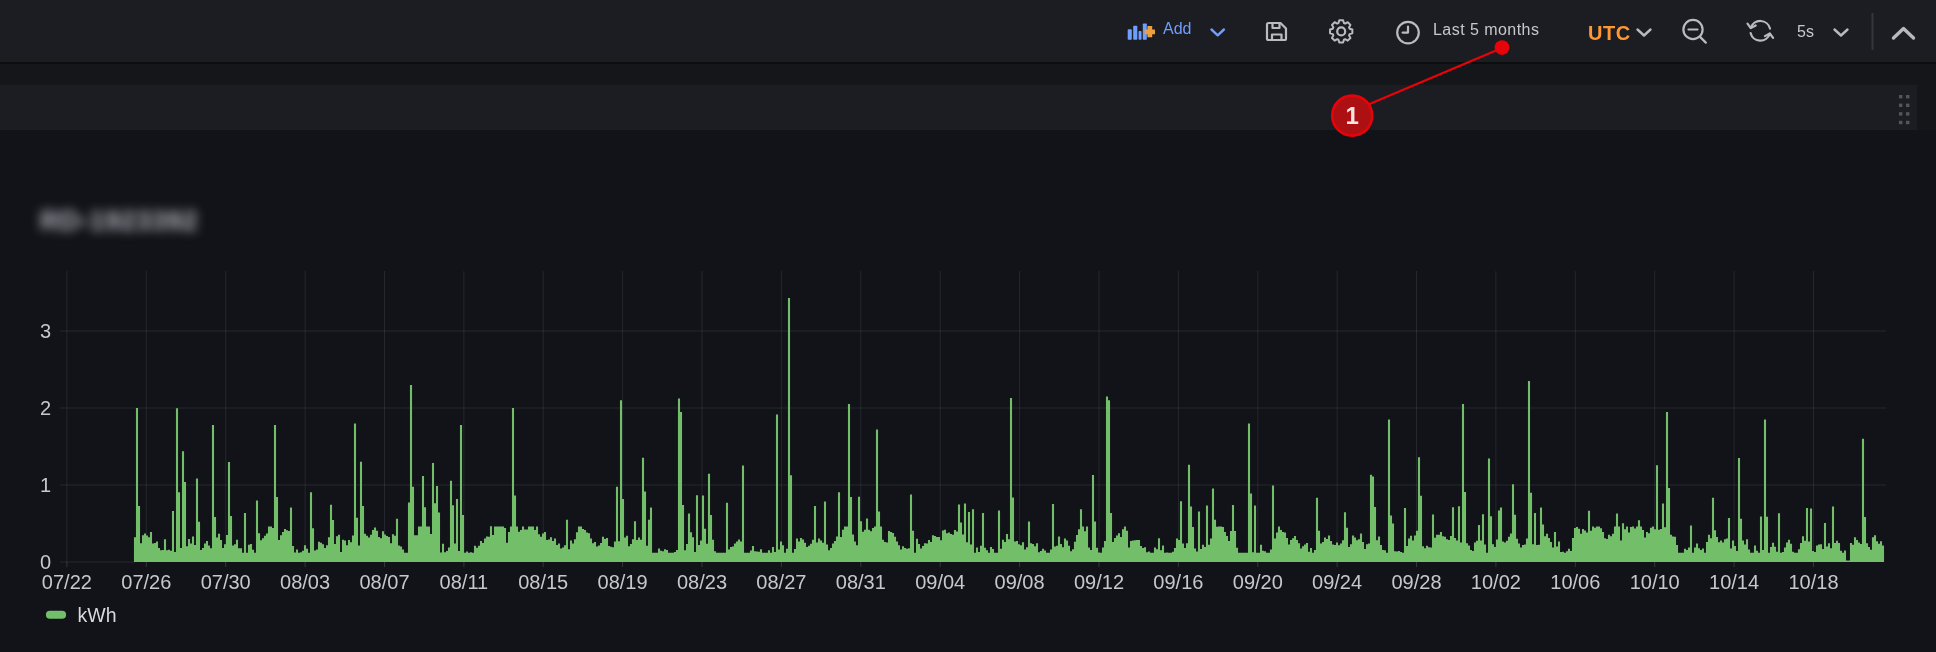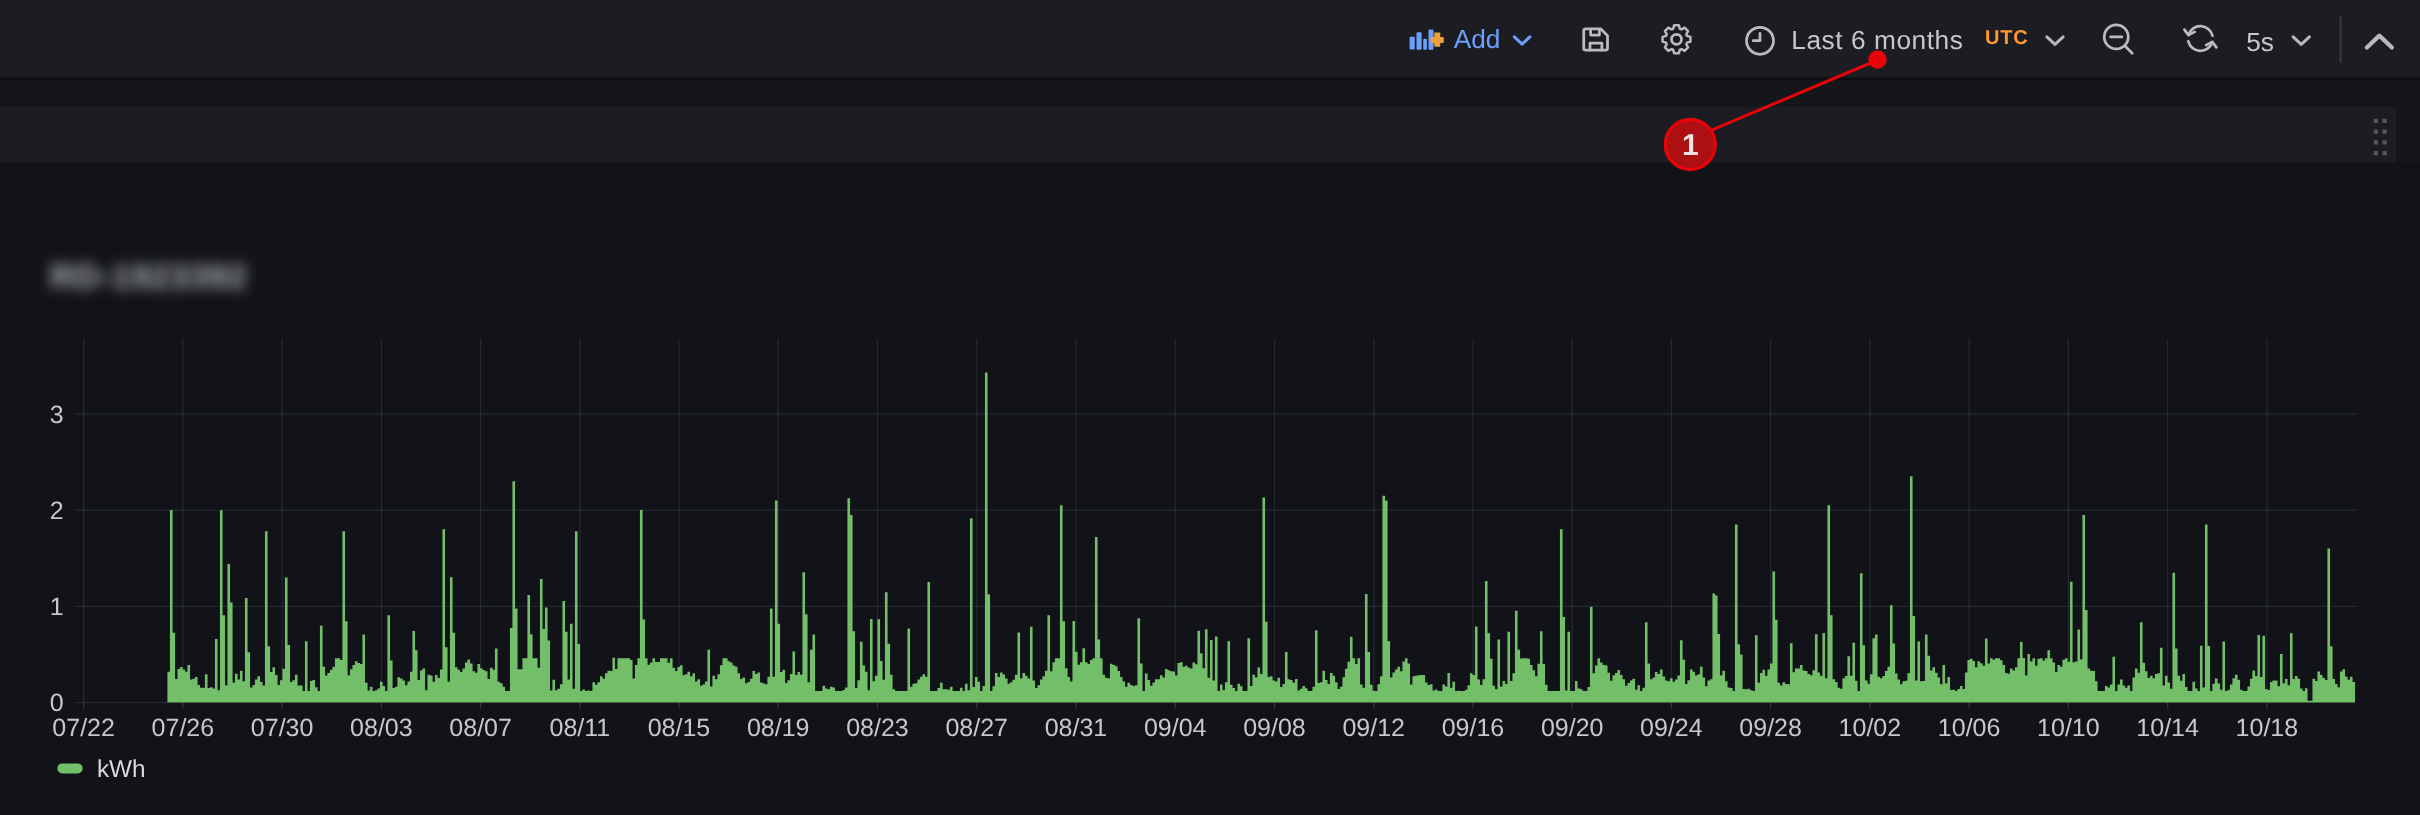--- a/index.html
+++ b/index.html
@@ -2,21 +2,21 @@
 <html><head><meta charset="utf-8">
 <style>
 html,body{margin:0;padding:0;width:1936px;height:652px;background:#111318;overflow:hidden;
 font-family:"Liberation Sans",sans-serif;}
 .abs{position:absolute;}
 #toolbar{left:0;top:0;width:1936px;height:62px;background:#1b1d22;border-bottom:2px solid #0c0d0f;}
 #gap{left:0;top:64px;width:1936px;height:21px;background:#141619;}
 #pstrip{left:0;top:85px;width:1917px;height:45px;background:#1b1d22;}
 #pright{left:1917px;top:85px;width:19px;height:45px;background:#141619;}
 #chartbg{left:0;top:130px;width:1936px;height:522px;background:#111318;}
-.tb-text{position:absolute;color:#c7c8cc;font-size:21px;}
+.tb-text{position:absolute;color:#c7c8cc;font-size:16px;}
 svg{position:absolute;left:0;top:0;}
 </style></head>
 <body>
 <div class="abs" id="toolbar"></div>
 <div class="abs" id="gap"></div>
 <div class="abs" id="pstrip"></div>
 <div class="abs" id="pright"></div>
 <div class="abs" id="chartbg"></div>
 
 <div class="abs" style="left:40px;top:206px;width:170px;height:38px;color:#b6b8c0;font-size:27px;font-weight:700;filter:blur(5.5px);letter-spacing:0.5px;">RD-1923392</div>
@@ -104,14 +104,14 @@
 </g>
 <path d="M1211.5 29.5 l6.2 5.8 l6.2 -5.8" stroke="#6E9FFF" stroke-width="2.4" fill="none" stroke-linecap="round" stroke-linejoin="round"></path>
 
 <line x1="1366" y1="105.5" x2="1502" y2="48" stroke="#e60309" stroke-width="2.4"></line>
 <circle cx="1502" cy="47.6" r="7.4" fill="#e60309"></circle>
 <circle cx="1352.2" cy="115.6" r="20" fill="#ad1013" stroke="#e60309" stroke-width="2.6"></circle>
 <text x="1352.2" y="124" text-anchor="middle" font-size="24px" font-weight="bold" fill="#f2e3e3">1</text>
 </svg>
 
 <span class="tb-text" style="left:1163px;top:20px;color:#6E9FFF;">Add</span>
-<span class="tb-text" style="left:1433px;top:21px;letter-spacing:0.45px;">Last 6 months</span>
-<span class="tb-text" style="left:1588px;top:22px;color:#FF9830;font-size:16px;font-weight:700;letter-spacing:0.6px;">UTC</span>
+<span class="tb-text" style="left:1433px;top:21px;letter-spacing:0.45px;">Last 5 months</span>
+<span class="tb-text" style="left:1588px;top:22px;color:#FF9830;font-size:20px;font-weight:700;letter-spacing:0.6px;">UTC</span>
 <span class="tb-text" style="left:1797px;top:23px;">5s</span>
 </body></html>

